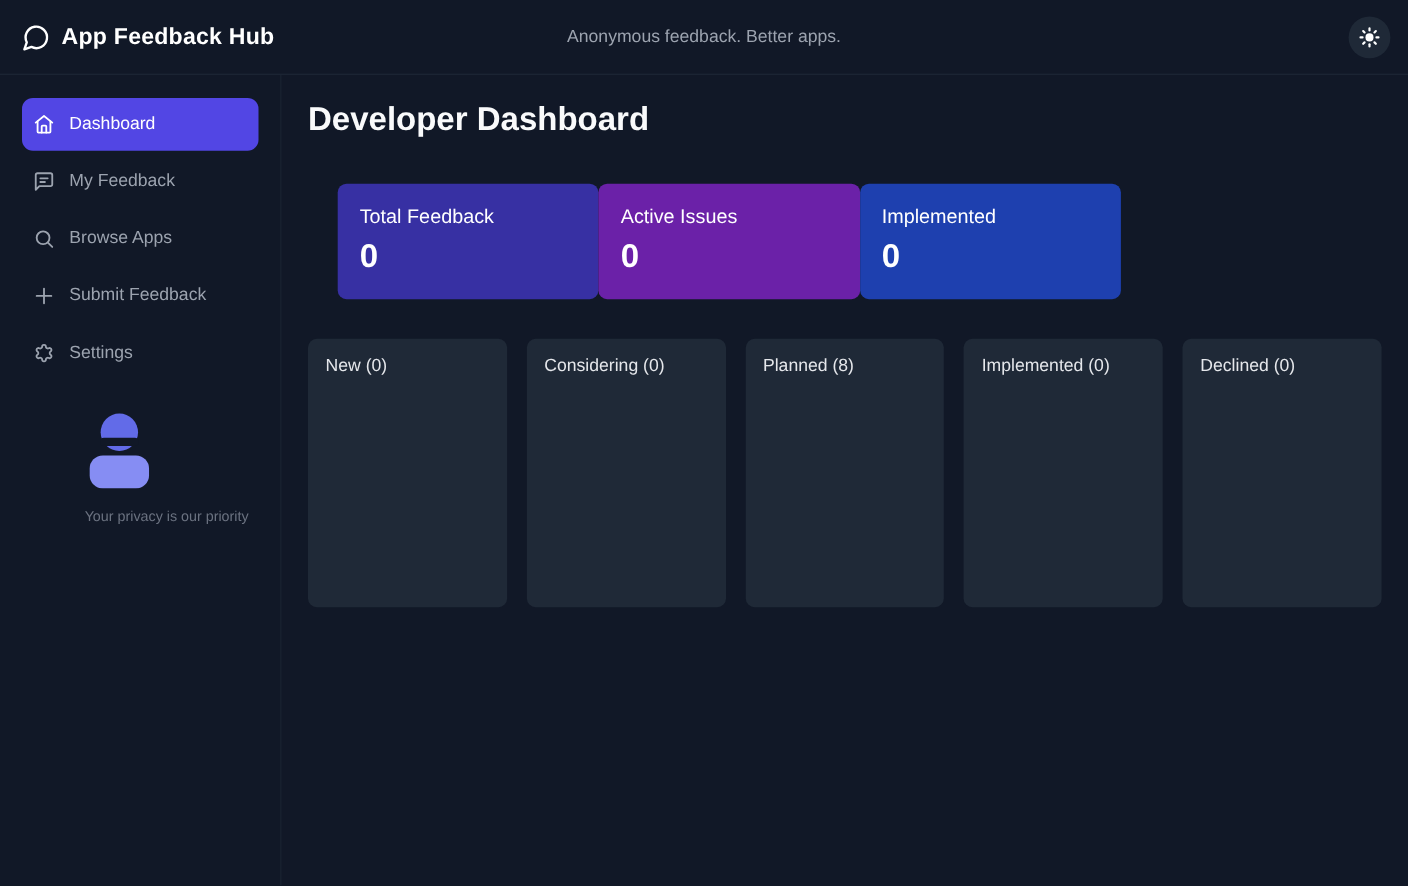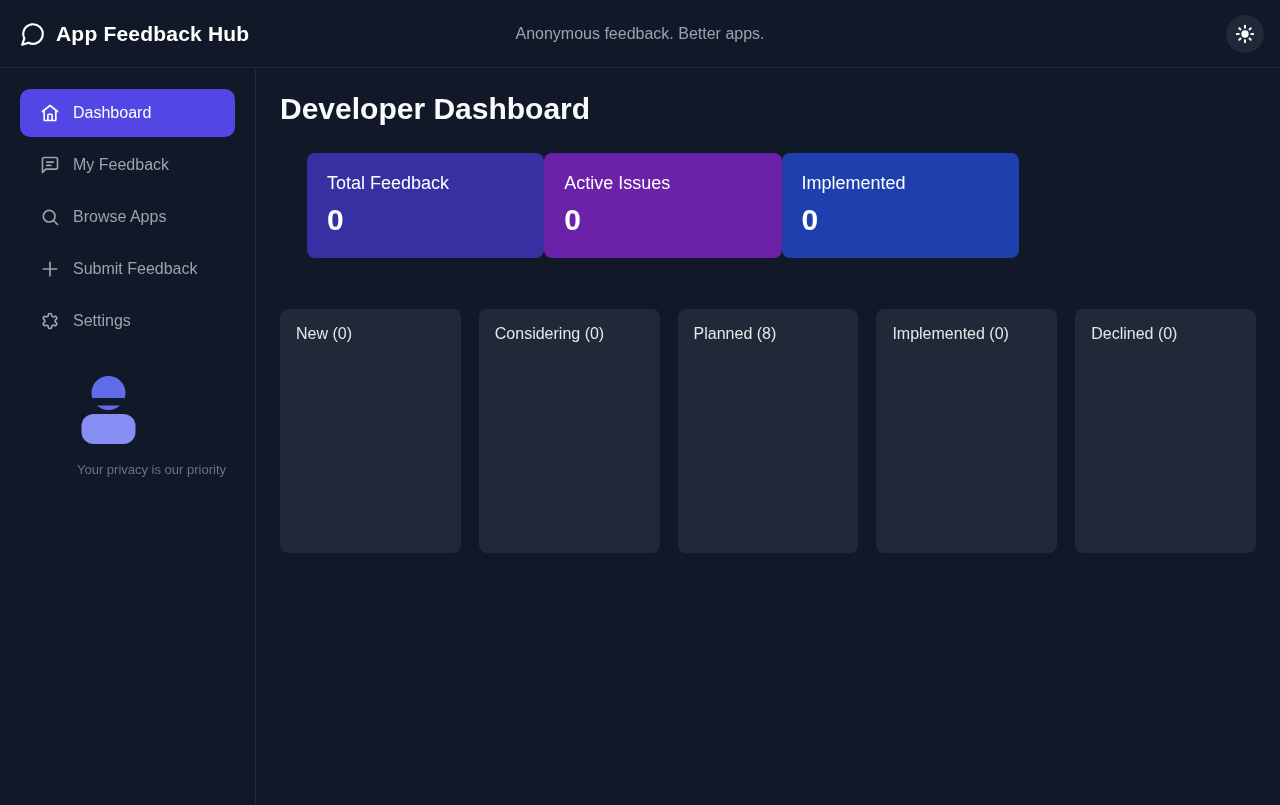--- a/index.html
+++ b/index.html
@@ -48,21 +48,21 @@
     width: 256px;
     flex: 0 0 256px;
     border-right: 1px solid #1f2937;
     background: #111827;
     padding-top: 21px;
   }
   .nav { display: flex; flex-direction: column; gap: 4px; padding: 0 20px; }
   .nav-item {
     display: flex; align-items: center; gap: 13px;
     height: 48px;
-    padding: 0 20px;
+    padding: 0 10px;
     border-radius: 10px;
     color: #9ca3af;
     font-size: 16px;
     text-decoration: none;
     cursor: pointer;
   }
   .nav-item svg { flex: 0 0 auto; }
   .nav-item.active { background: #5246e4; color: #ffffff; }
 
   .privacy-section { margin-top: 28px; margin-left: 48px; }
@@ -78,27 +78,27 @@
   .main {
     flex: 1;
     padding: 24px;
     background: #111827;
     overflow: hidden;
   }
   .page-title {
     font-size: 30px;
     font-weight: 700;
     color: #f9fafb;
-    margin-bottom: 27px;
+    margin-bottom: 41px;
   }
 
   .stats-grid {
     display: grid;
     grid-template-columns: repeat(4, 1fr);
-    margin-bottom: 51px;
+    margin-bottom: 36px;
     padding-left: 27px;
   }
   .stat-card {
     border-radius: 8px;
     padding: 20px;
     height: 105px;
     color: #ffffff;
   }
   .stat-card.c0 { background: #3730a3; }
   .stat-card.c1 { background: #6b21a8; }

